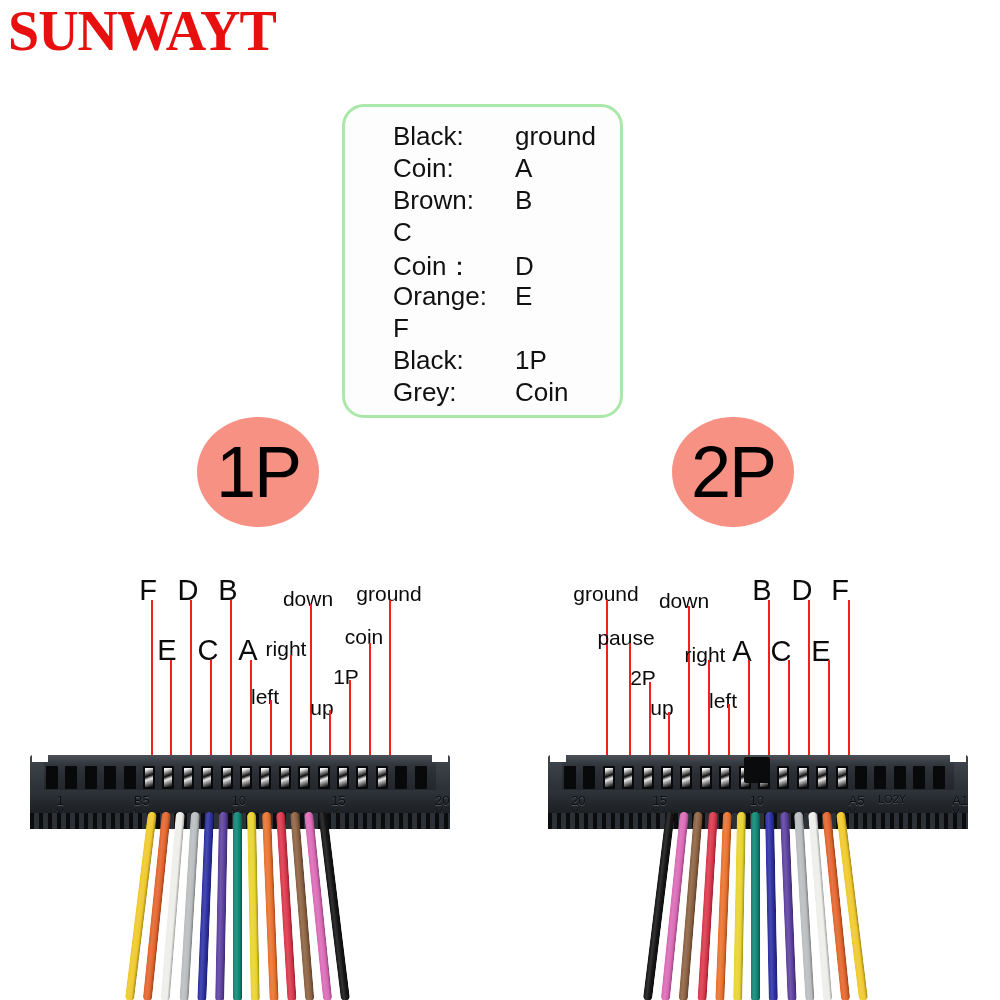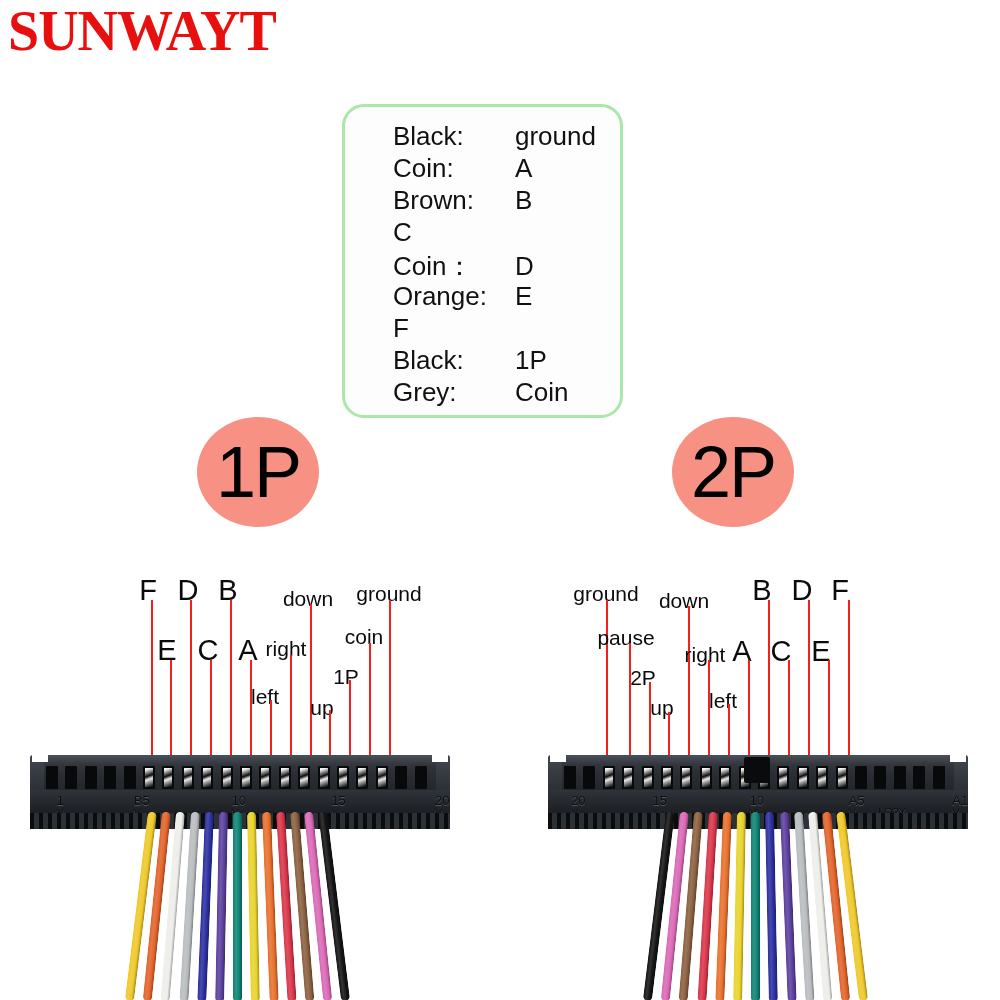--- a/index.html
+++ b/index.html
@@ -395,21 +395,21 @@
       </div>
     <div class="pin-cap" style="left:196px; top:2px;"></div>
     <div class="conn-lower"></div>
     <div id="nums-right">
         <div class="conn-num" style="left: 30.375px; top: 38px;"><span>20</span><span class="arrow">V</span></div>
         <div class="conn-num" style="left: 111.75px; top: 38px;"><span>15</span><span class="arrow">V</span></div>
         <div class="conn-num" style="left: 208.875px; top: 38px;"><span>10</span><span class="arrow">V</span></div>
         <div class="conn-num" style="left: 308.625px; top: 38px;"><span>A5</span><span class="arrow">V</span></div>
         <div class="conn-num" style="left: 412.312px; top: 38px;"><span>A1</span><span class="arrow">V</span></div>
       </div>
-    <div class="conn-mark" style="left:330px; top:38px;margin-top:13px;">LO2Y</div>
+    <div class="conn-mark" style="left:330px; top:38px;">LO2Y</div>
     <div class="conn-comb"></div>
   </div>
   <div class="wire-area" id="wires-right" style="left:548px; top:812px; width:420px; height:188px;">
       <div class="wire" style="left: 118px; height: 190px; background: linear-gradient(90deg, rgb(20, 20, 20) 0%, rgba(255, 255, 255, 0.133) 35%, rgb(20, 20, 20) 70%, rgba(0, 0, 0, 0.333) 100%) rgb(20, 20, 20); transform: rotate(7deg);"></div>
       <div class="wire" style="left: 132.2px; height: 190px; background: linear-gradient(90deg, rgb(218, 104, 181) 0%, rgba(255, 255, 255, 0.133) 35%, rgb(218, 104, 181) 70%, rgba(0, 0, 0, 0.333) 100%) rgb(218, 104, 181); transform: rotate(5.83333deg);"></div>
       <div class="wire" style="left: 146.4px; height: 190px; background: linear-gradient(90deg, rgb(138, 96, 64) 0%, rgba(255, 255, 255, 0.133) 35%, rgb(138, 96, 64) 70%, rgba(0, 0, 0, 0.333) 100%) rgb(138, 96, 64); transform: rotate(4.66667deg);"></div>
       <div class="wire" style="left: 160.6px; height: 190px; background: linear-gradient(90deg, rgb(217, 53, 73) 0%, rgba(255, 255, 255, 0.133) 35%, rgb(217, 53, 73) 70%, rgba(0, 0, 0, 0.333) 100%) rgb(217, 53, 73); transform: rotate(3.5deg);"></div>
       <div class="wire" style="left: 174.8px; height: 190px; background: linear-gradient(90deg, rgb(232, 112, 44) 0%, rgba(255, 255, 255, 0.133) 35%, rgb(232, 112, 44) 70%, rgba(0, 0, 0, 0.333) 100%) rgb(232, 112, 44); transform: rotate(2.33333deg);"></div>
       <div class="wire" style="left: 189px; height: 190px; background: linear-gradient(90deg, rgb(232, 211, 44) 0%, rgba(255, 255, 255, 0.133) 35%, rgb(232, 211, 44) 70%, rgba(0, 0, 0, 0.333) 100%) rgb(232, 211, 44); transform: rotate(1.16667deg);"></div>
       <div class="wire" style="left: 203.2px; height: 190px; background: linear-gradient(90deg, rgb(13, 132, 116) 0%, rgba(255, 255, 255, 0.133) 35%, rgb(13, 132, 116) 70%, rgba(0, 0, 0, 0.333) 100%) rgb(13, 132, 116); transform: rotate(0deg);"></div>

